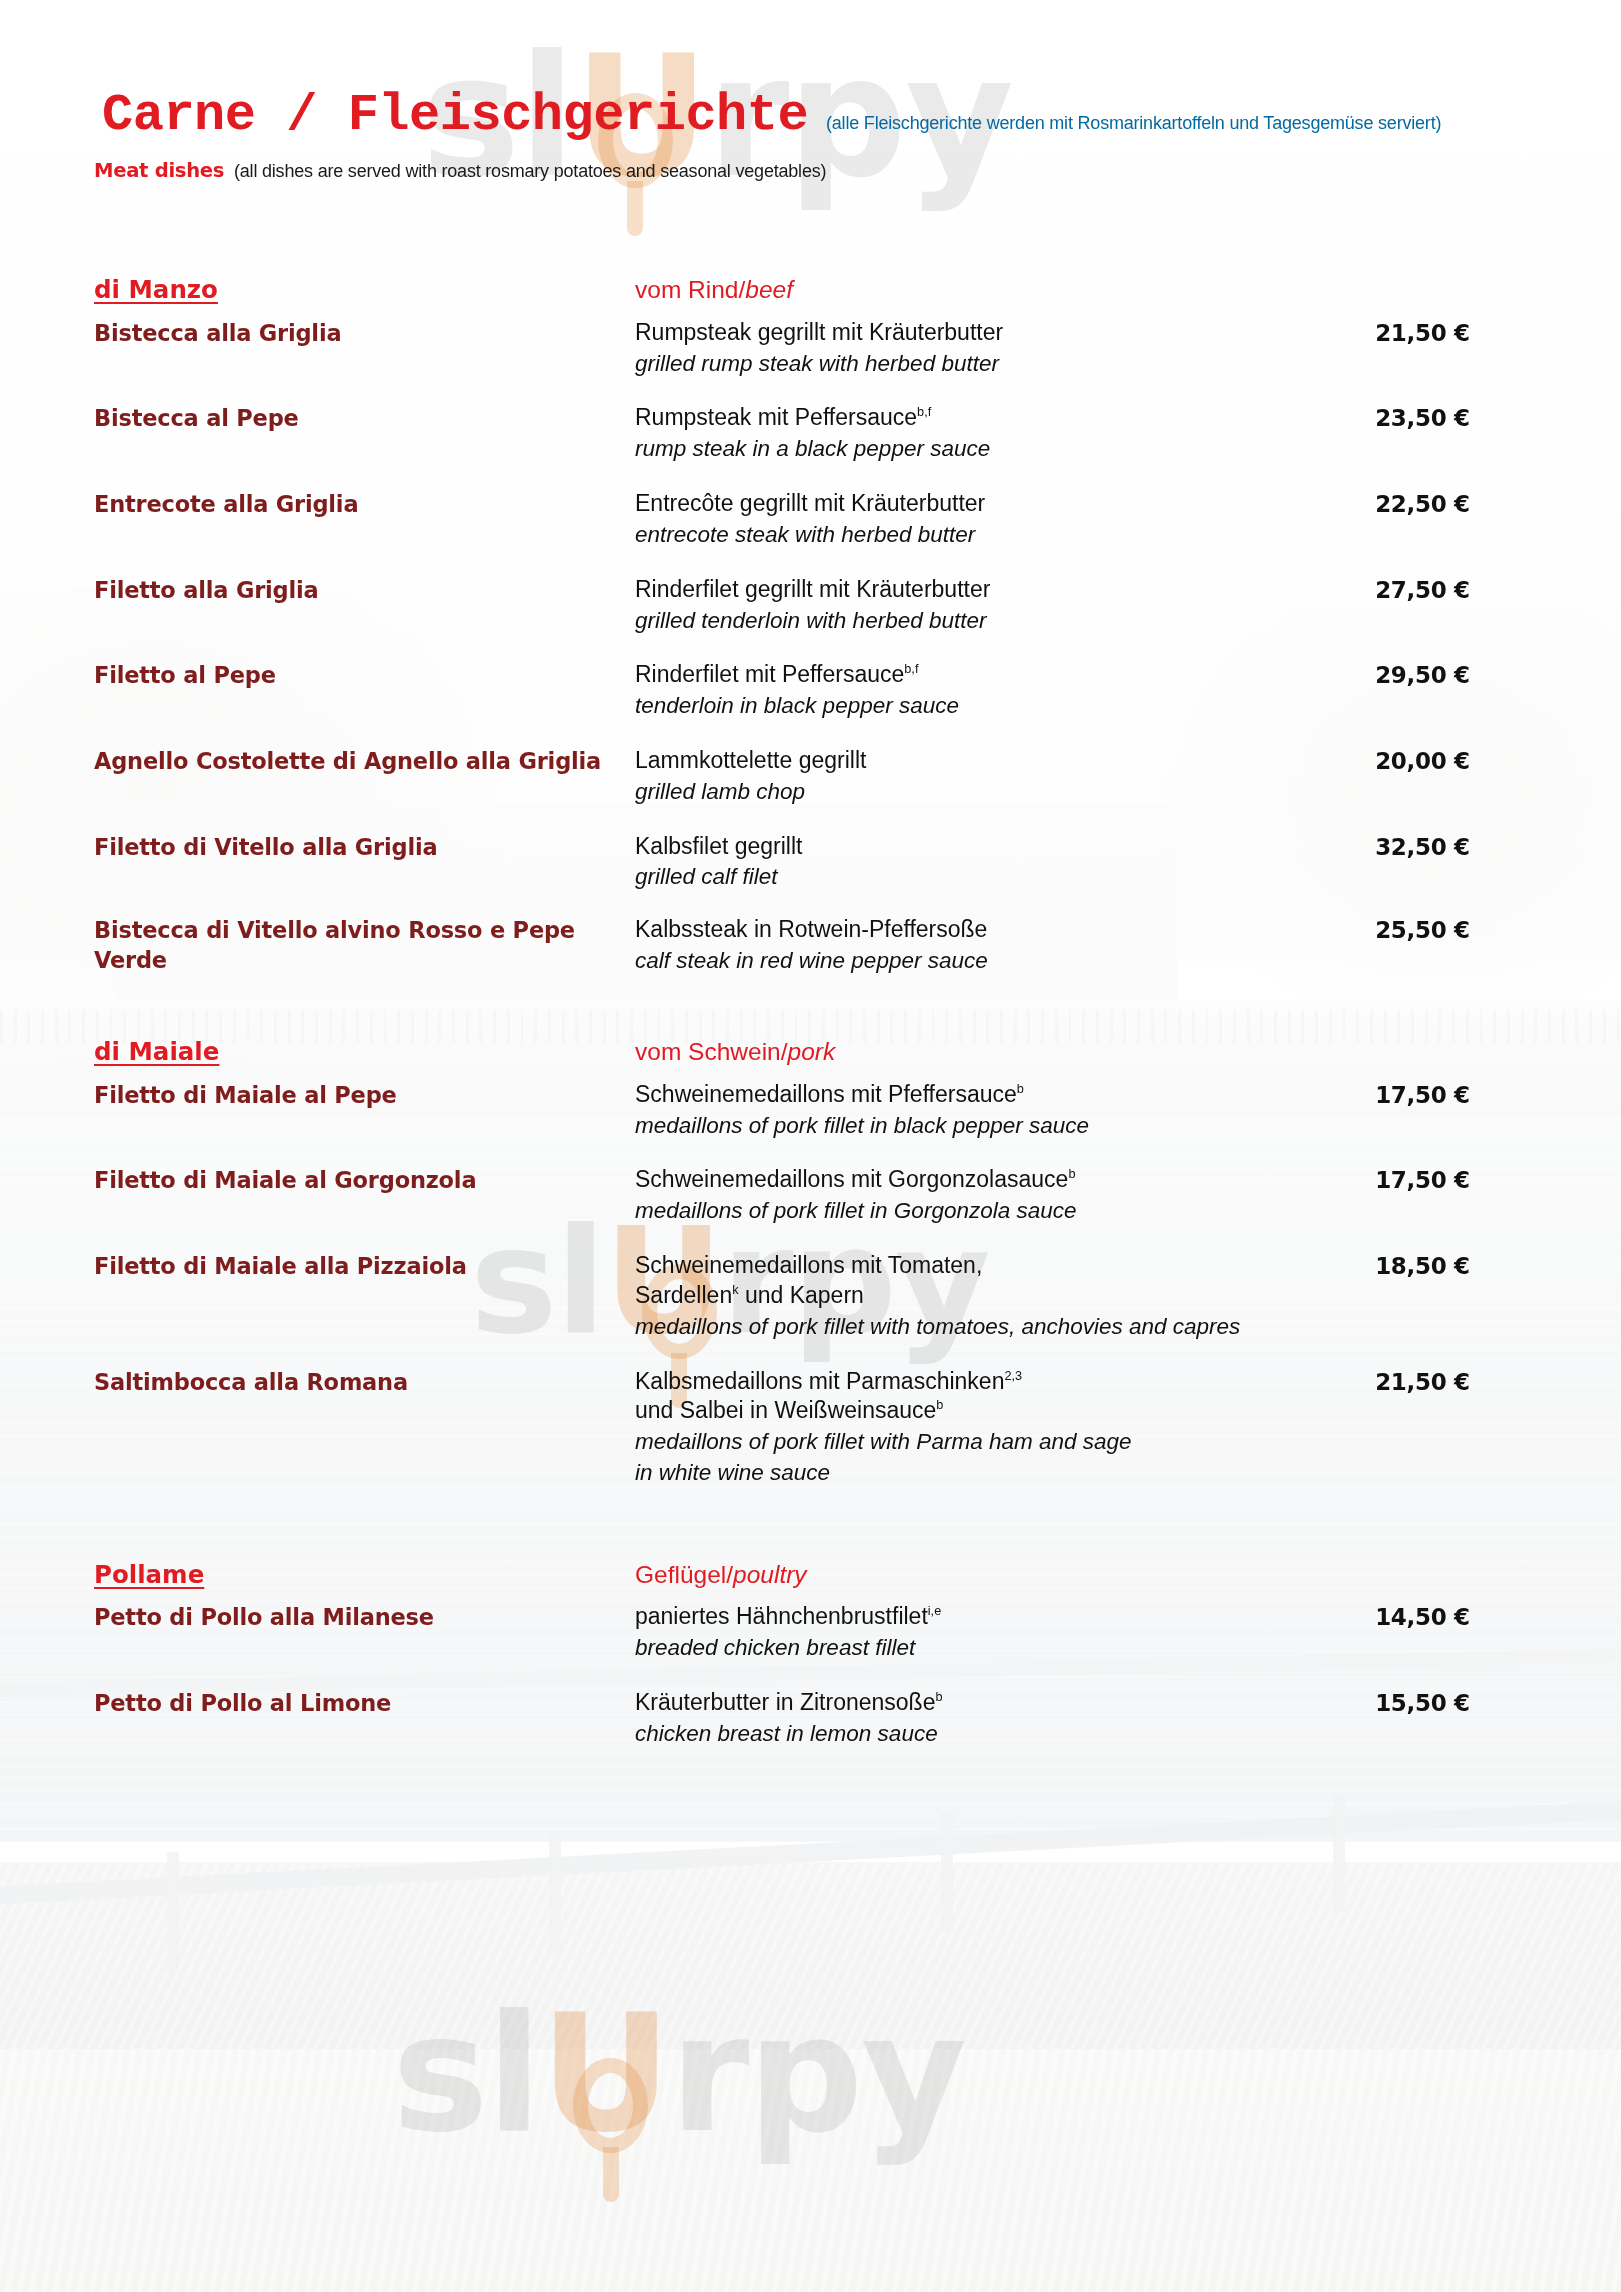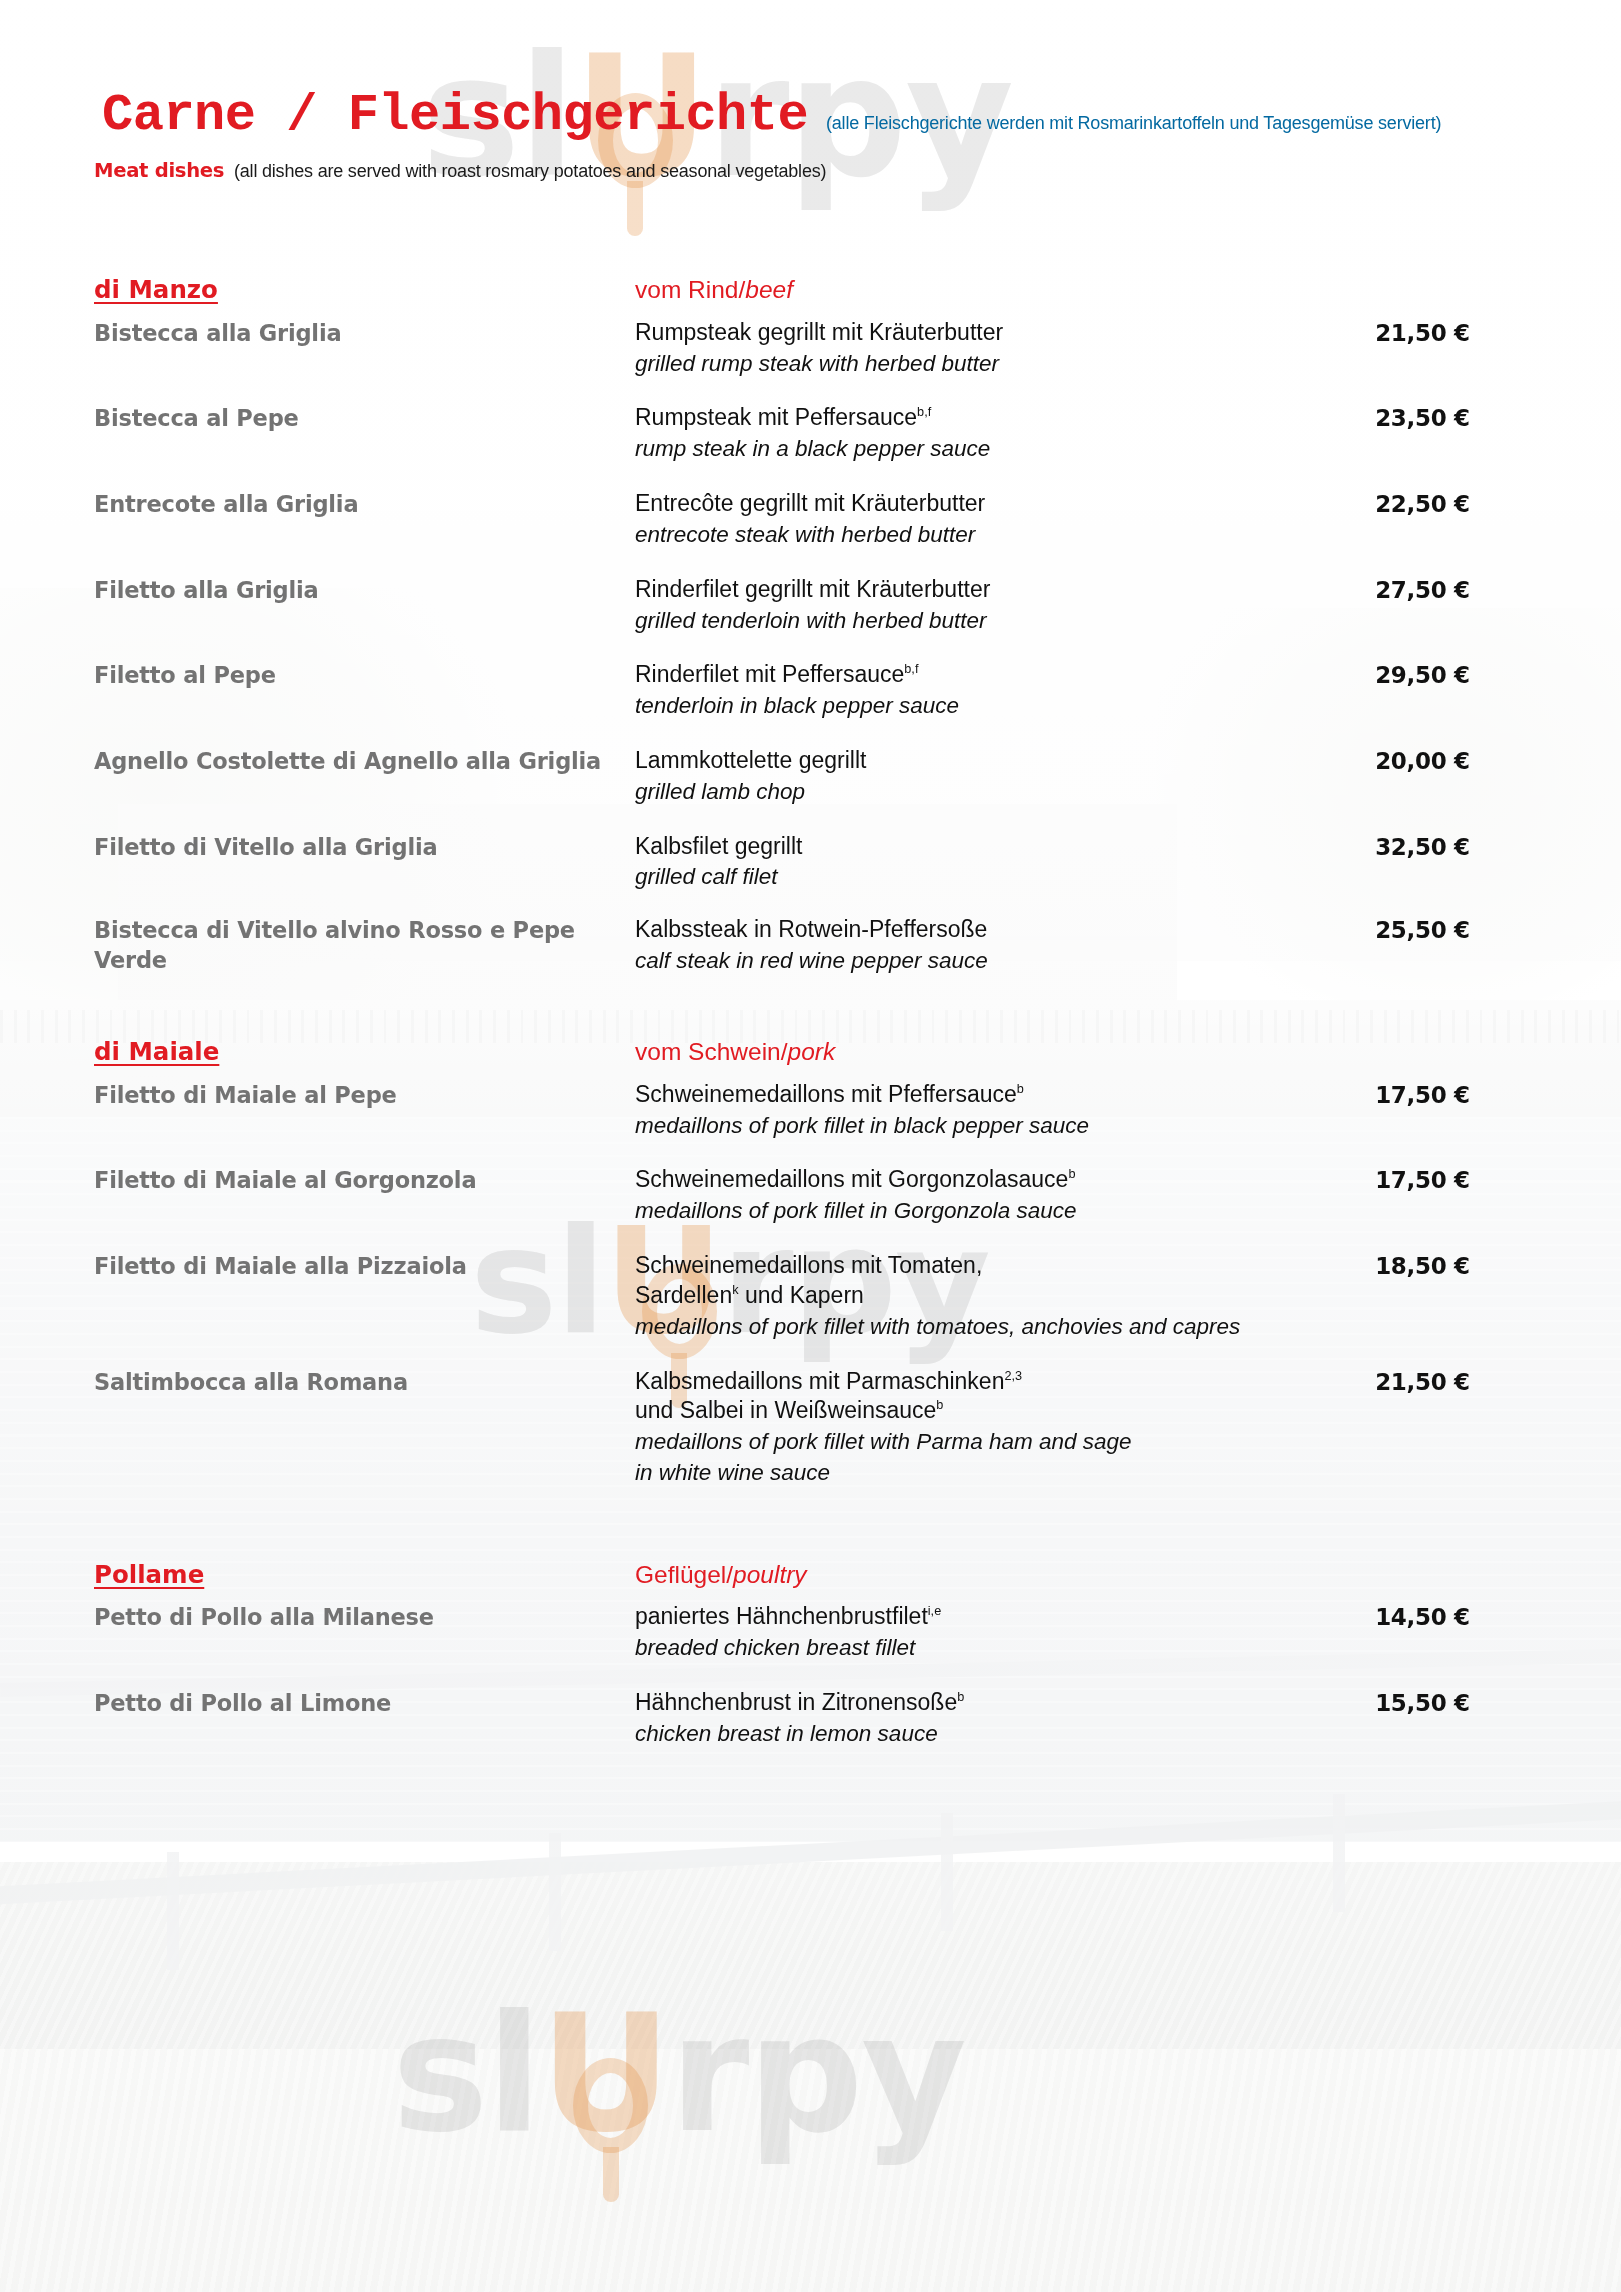--- a/index.html
+++ b/index.html
@@ -214,21 +214,21 @@
     margin-bottom: 25.5px;
   }
   .row.tight { margin-bottom: 23.5px; }
 
   .col-it {
     width: 541px;
     flex: 0 0 541px;
     font-family: "DejaVu Sans", sans-serif;
     font-weight: 700;
     font-size: 22.5px;
-    color: #737373;
+    color: #7f1d1d;
     line-height: 1.33;
     letter-spacing: -0.2px;
     padding-top: 1px;
   }
   .col-de {
     flex: 1 1 auto;
     font-family: Liberation Sans, sans-serif;
     font-size: 23px;
     color: #111111;
     line-height: 1.30;
@@ -442,21 +442,21 @@
         <div class="col-de">
           <span class="de"><span>paniertes Hähnchenbrustfilet</span><sup>i,e</sup></span>
           <span class="en">breaded chicken breast fillet</span>
         </div>
         <div class="col-price">14,50 €</div>
       </div>
 
       <div class="row">
         <div class="col-it">Petto di Pollo al Limone</div>
         <div class="col-de">
-          <span class="de"><span>Hähnchenbrust in Zitronensoße</span><sup>b</sup></span>
+          <span class="de"><span>Kräuterbutter in Zitronensoße</span><sup>b</sup></span>
           <span class="en">chicken breast in lemon sauce</span>
         </div>
         <div class="col-price">15,50 €</div>
       </div>
     </div>
 
   </div>
 </div>
 
 

